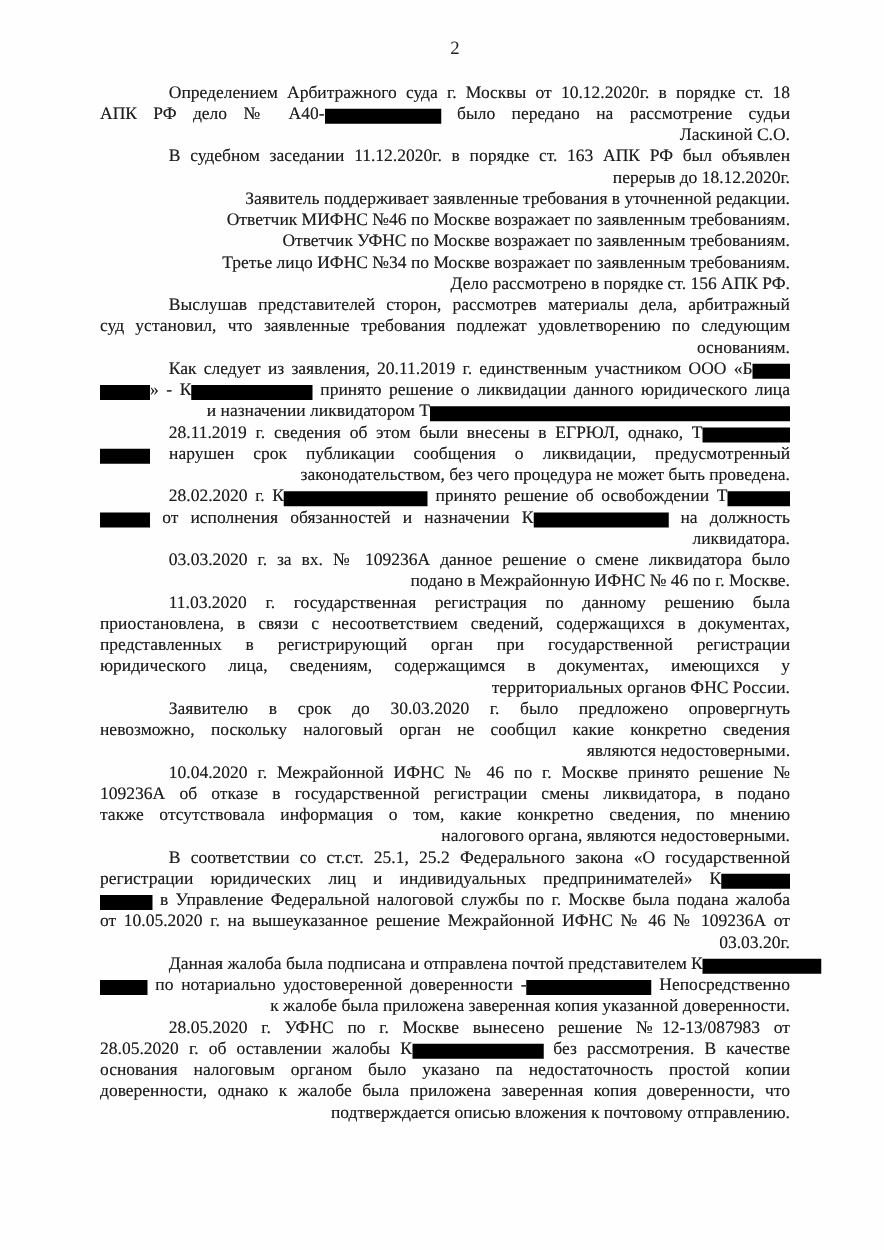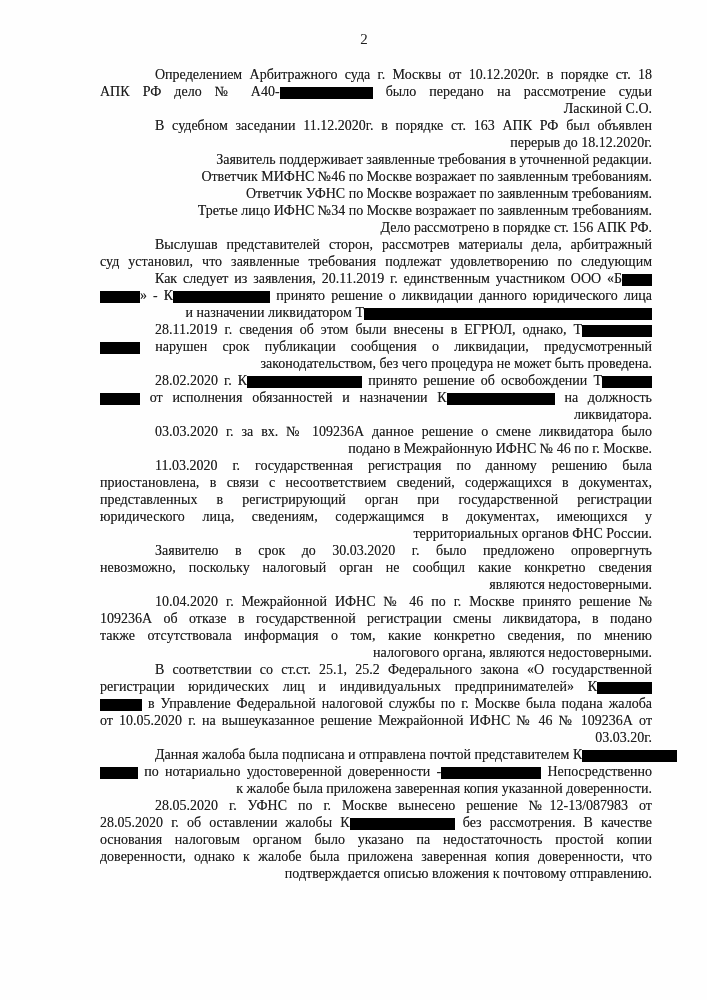--- a/index.html
+++ b/index.html
@@ -20,21 +20,21 @@
     position: absolute;
     top: 31px;
     left: 88px;
     width: 552px;
     text-align: center;
     font-size: 15px;
     line-height: 17px;
   }
   .text-block {
     position: absolute;
-    left: 100px;
+    left: 80px;
     top: 66px;
     width: 552px;
   }
   .line {
     height: 17px;
     line-height: 17px;
     font-size: 14px;
     white-space: nowrap;
     text-align: right;
     text-shadow: 0 0 0.4px rgba(20,20,20,0.55);
@@ -64,20 +64,21 @@
       <div class="line"><span>Ласкиной С.О.</span></div>
       <div class="line just indent"><span>В судебном заседании 11.12.2020г. в порядке ст. 163 АПК РФ был объявлен</span></div>
       <div class="line"><span>перерыв до 18.12.2020г.</span></div>
       <div class="line indent"><span>Заявитель поддерживает заявленные требования в уточненной редакции.</span></div>
       <div class="line indent"><span>Ответчик МИФНС №46 по Москве возражает по заявленным требованиям.</span></div>
       <div class="line indent"><span>Ответчик УФНС по Москве возражает по заявленным требованиям.</span></div>
       <div class="line indent"><span>Третье лицо ИФНС №34 по Москве возражает по заявленным требованиям.</span></div>
       <div class="line indent"><span>Дело рассмотрено в порядке ст. 156 АПК РФ.</span></div>
       <div class="line just indent"><span>Выслушав представителей сторон, рассмотрев материалы дела, арбитражный</span></div>
       <div class="line just"><span>суд установил, что заявленные требования подлежат удовлетворению по следующим</span></div>
+      <div class="line"><span>основаниям.</span></div>
       <div class="line just indent"><span>Как следует из заявления, 20.11.2019 г. единственным участником ООО «Б</span><span class="redaction" style="width: 30px; background: rgb(0, 0, 0);"></span></div>
       <div class="line just"><span class="redaction" style="width: 40px; background: rgb(0, 0, 0);"></span><span>» - К</span><span class="redaction" style="width: 97px; background: rgb(0, 0, 0);"></span><span> принято решение о ликвидации данного юридического лица</span></div>
       <div class="line"><span>и назначении ликвидатором Т</span><span class="redaction" style="width: 288px; background: rgb(0, 0, 0);"></span></div>
       <div class="line just indent"><span>28.11.2019 г. сведения об этом были внесены в ЕГРЮЛ, однако, Т</span><span class="redaction" style="width: 70px; background: rgb(0, 0, 0);"></span></div>
       <div class="line just"><span class="redaction" style="width: 40px; background: rgb(0, 0, 0);"></span><span> нарушен срок публикации сообщения о ликвидации, предусмотренный</span></div>
       <div class="line"><span>законодательством, без чего процедура не может быть проведена.</span></div>
       <div class="line just indent"><span>28.02.2020 г. К</span><span class="redaction" style="width: 115px; background: rgb(0, 0, 0);"></span><span> принято решение об освобождении Т</span><span class="redaction" style="width: 50px; background: rgb(0, 0, 0);"></span></div>
       <div class="line just"><span class="redaction" style="width: 40px; background: rgb(0, 0, 0);"></span><span> от исполнения обязанностей и назначении К</span><span class="redaction" style="width: 108px; background: rgb(0, 0, 0);"></span><span> на должность</span></div>
       <div class="line"><span>ликвидатора.</span></div>
       <div class="line just indent"><span>03.03.2020 г. за вх. № 109236А данное решение о смене ликвидатора было</span></div>

